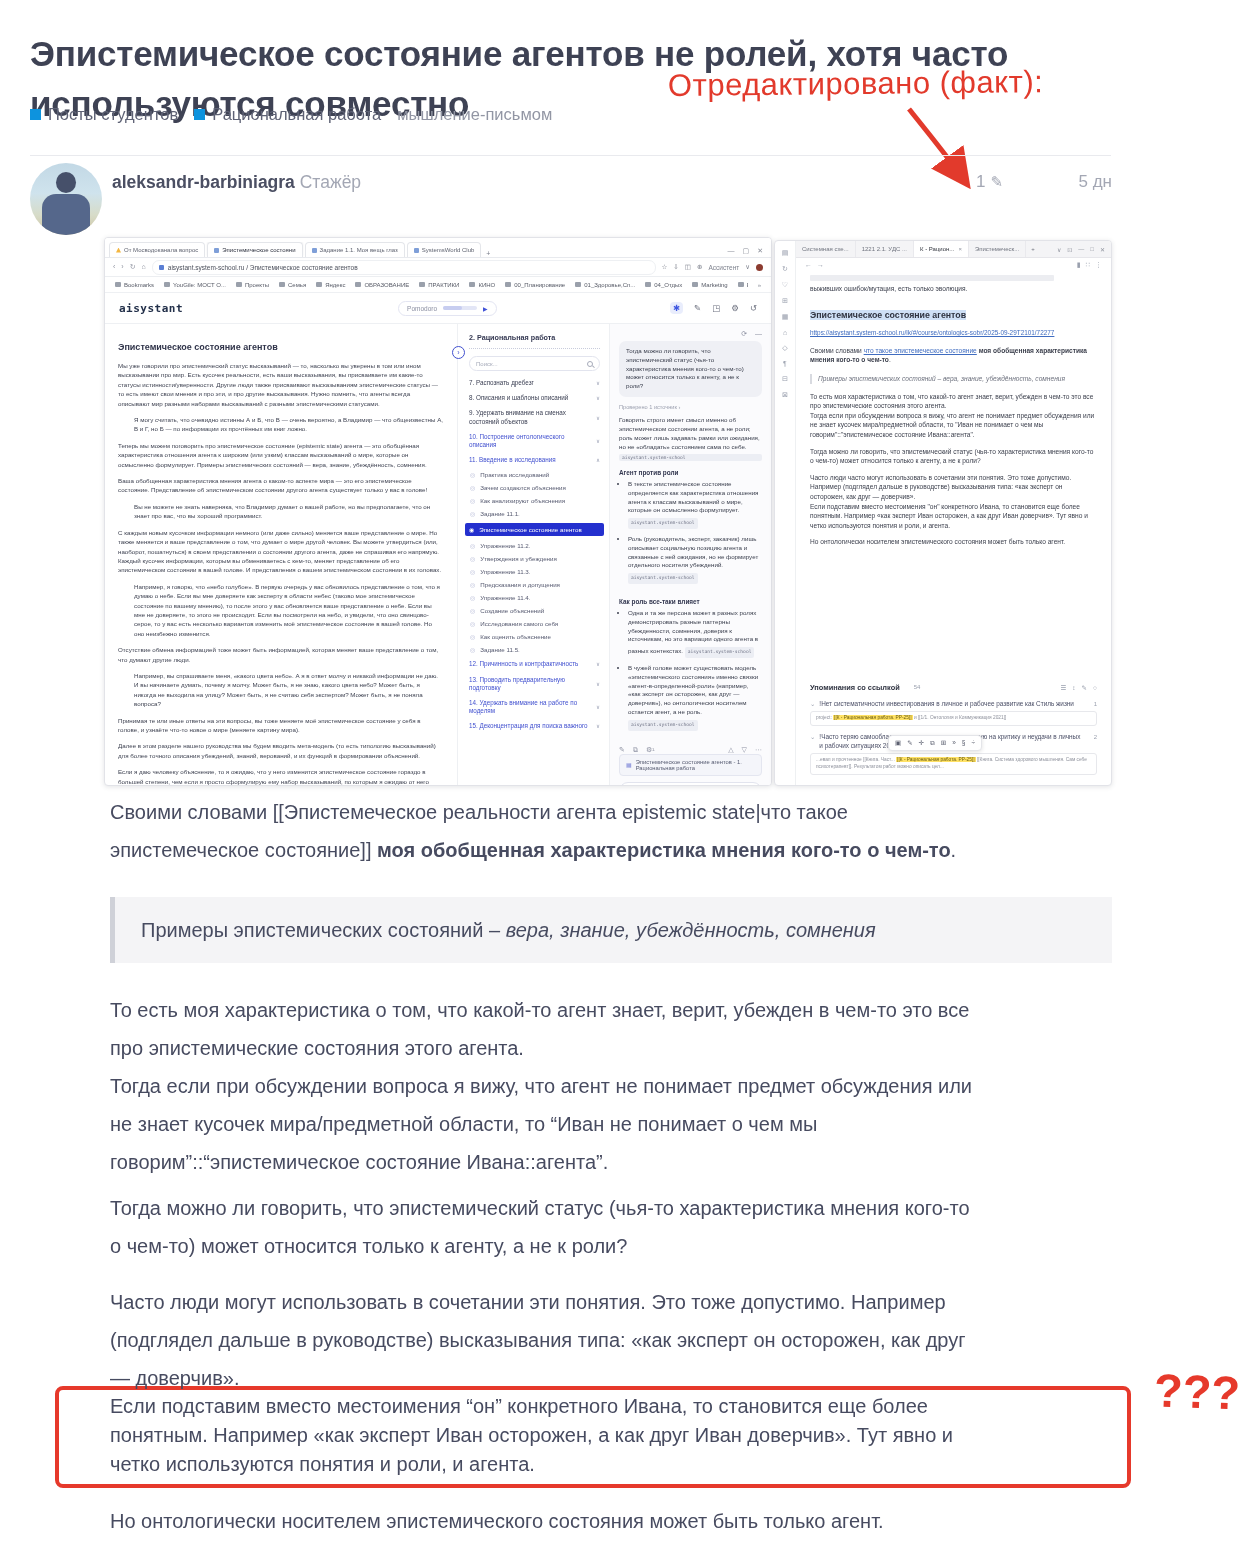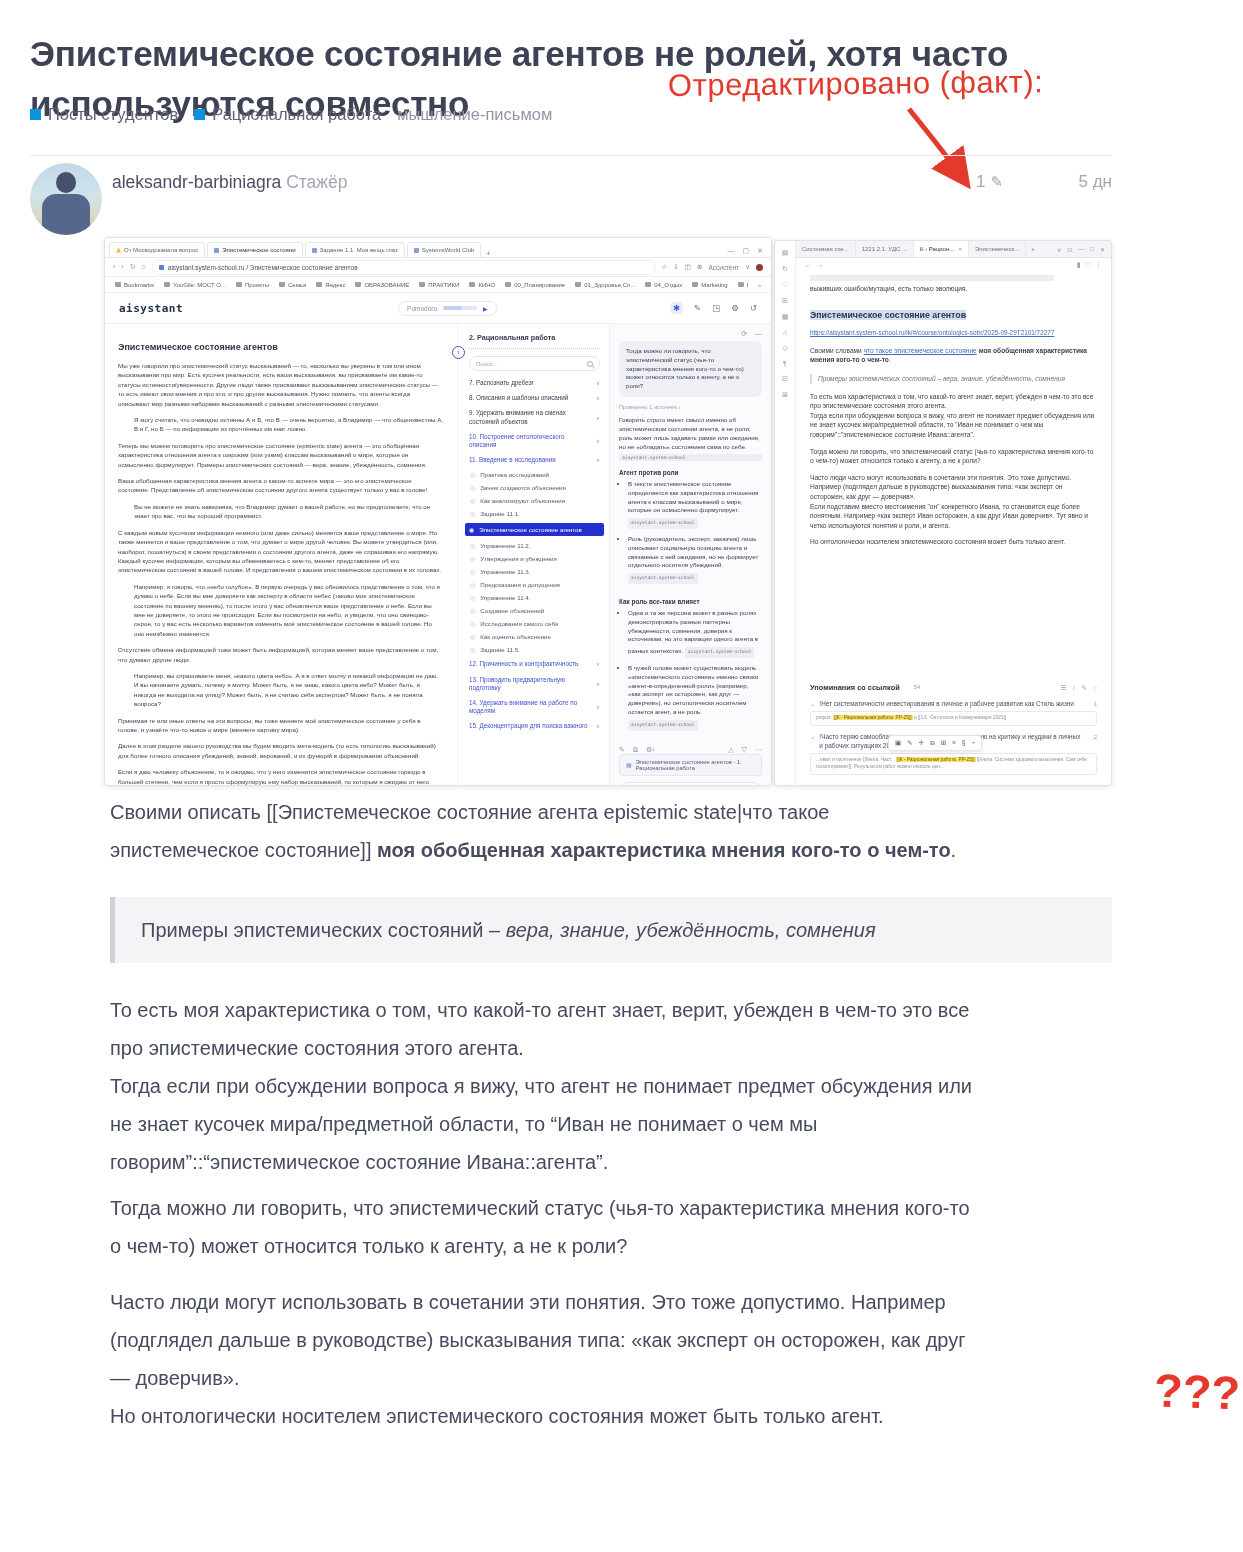--- a/index.html
+++ b/index.html
@@ -21,21 +21,21 @@
   .sep { position:absolute; left:30px; top:155px; width:1081px; border-top:1px solid #e9eaee; }
 
   
   .avatar { position:absolute; left:30px; top:163px; width:72px; height:72px; border-radius:50%;
             overflow:hidden; background:linear-gradient(180deg,#c2d8e5 0%,#cfe3ed 42%,#d7dcc9 72%,#cdc3a0 100%); }
   .avatar::before { content:""; position:absolute; left:26px; top:9px; width:20px; height:21px;
                     border-radius:50%; background:#46506a; }
   .avatar::after { content:""; position:absolute; left:12px; top:31px; width:48px; height:42px;
                    border-radius:14px 14px 0 0; background:#55678b; }
   .postmeta-name { position:absolute; left:112px; top:172px; font-size:17.5px; }
-  .uname { font-weight:400; color:#4b4f63; }
+  .uname { font-weight:700; color:#4b4f63; }
   .ubadge { color:#a3a7b4; }
   .postmeta-right { position:absolute; left:976px; top:172px; width:136px; display:flex;
                     align-items:center; color:#a3a7b4; font-size:17px; }
   .edits { display:flex; gap:5px; align-items:center; }
   .pencil { font-size:15px; }
   .age { margin-left:auto; }
 
   
   .shot { position:absolute; left:104px; top:237px; width:1008px; height:490px; }
   .win { position:absolute; background:#fff; border:1px solid #e2e3e8; box-shadow:0 1px 5px rgba(60,64,80,.14);
@@ -717,29 +717,32 @@
               <span>§</span>
               <span>÷</span>
             </div>
         </div>
       </div>
     </div>
   </div>
 </div>
 
 <div class="postbody">
-  <p class="pp"><span>Своими описать [[Эпистемеческое состояние агента epistemic state|что такое
+  <p class="pp"><span>Своими словами [[Эпистемеческое реальности агента epistemic state|что такое
 эпистемеческое состояние]] </span><b>моя обобщенная характеристика мнения кого-то о чем-то</b><span>.</span></p>
   <div class="bq"><span>Примеры эпистемических состояний – </span><span class="it">вера, знание, убеждённость, сомнения</span></div>
   <p class="pp tight">То есть моя характеристика о том, что какой-то агент знает, верит, убежден в чем-то это все
 про эпистемические состояния этого агента.
 Тогда если при обсуждении вопроса я вижу, что агент не понимает предмет обсуждения или
 не знает кусочек мира/предметной области, то “Иван не понимает о чем мы
 говорим”::“эпистемическое состояние Ивана::агента”.</p>
   <p class="pp mid">Тогда можно ли говорить, что эпистемический статус (чья-то характеристика мнения кого-то
 о чем-то) может относится только к агенту, а не к роли?</p>
   <p class="pp nom">Часто люди могут использовать в сочетании эти понятия. Это тоже допустимо. Например
 (подглядел дальше в руководстве) высказывания типа: «как эксперт он осторожен, как друг
 — доверчив».</p>
+  <div class="redbox">Если подставим вместо местоимения “он” конкретного Ивана, то становится еще более
+понятным. Например «как эксперт Иван осторожен, а как друг Иван доверчив». Тут явно и
+четко используются понятия и роли, и агента.</div>
   <p class="pp">Но онтологически носителем эпистемического состояния может быть только агент.</p>
 </div>
 
 <div class="qmarks">???</div>
 
 </body></html>

